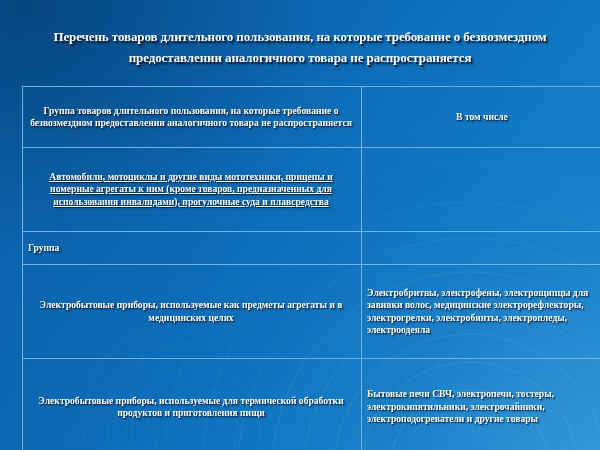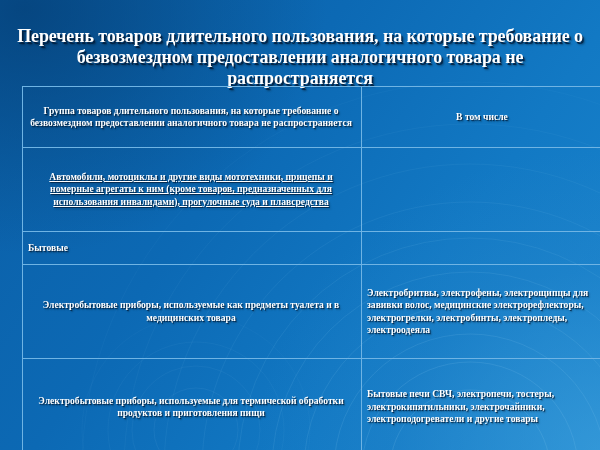--- a/index.html
+++ b/index.html
@@ -39,21 +39,21 @@
     opacity: 0.55;
   }
   
   .title {
     position: absolute;
     left: 14px;
     top: 26px;
     width: 572px;
     text-align: center;
     color: #ffffff;
-    font-size: 18px;
+    font-size: 13px;
     font-weight: bold;
     line-height: 21px;
     letter-spacing: -0.1px;
     text-shadow: 1.5px 1.5px 0 rgba(2,30,62,0.85), 2.5px 2.5px 2px rgba(0,0,0,0.35);
   }
   
   .tbl-wrap {
     position: absolute;
     left: 22px;
     top: 86px;
@@ -127,26 +127,26 @@
           <td class="col-left" style="height:50px;margin-top:44px;">Группа товаров длительного пользования, на которые требование о безвозмездном предоставлении аналогичного товара не распространяется</td>
           <td class="col-right">В том числе</td>
         </tr>
 
         <tr>
           <td class="col-left" style="height:73px;text-decoration:underline;">Автомобили, мотоциклы и другие виды мототехники, прицепы и номерные агрегаты к ним (кроме товаров, предназначенных для использования инвалидами), прогулочные суда и плавсредства</td>
           <td class="col-right"></td>
         </tr>
 
         <tr>
-          <td class="col-left simple" style="height:22px;">Бытовые</td>
+          <td class="col-left simple" style="height:22px;">Группа</td>
           <td class="col-right"></td>
         </tr>
 
         <tr>
-          <td class="col-left" style="height:83px;">Электробытовые приборы, используемые как предметы туалета и в медицинских товара</td>
+          <td class="col-left" style="height:83px;">Электробытовые приборы, используемые как предметы агрегаты и в медицинских целях</td>
           <td class="col-right rtext">Электробритвы, электрофены, электрощипцы для завивки волос, медицинские электрорефлекторы, электрогрелки, электробинты, электропледы, электроодеяла</td>
         </tr>
 
         <tr>
           <td class="col-left" style="height:86px;">Электробытовые приборы, используемые для термической обработки продуктов и приготовления пищи</td>
           <td class="col-right rtext">Бытовые печи СВЧ, электропечи, тостеры, электрокипятильники, электрочайники, электроподогреватели и другие товары</td>
         </tr>
 
       </tbody>
     </table>

